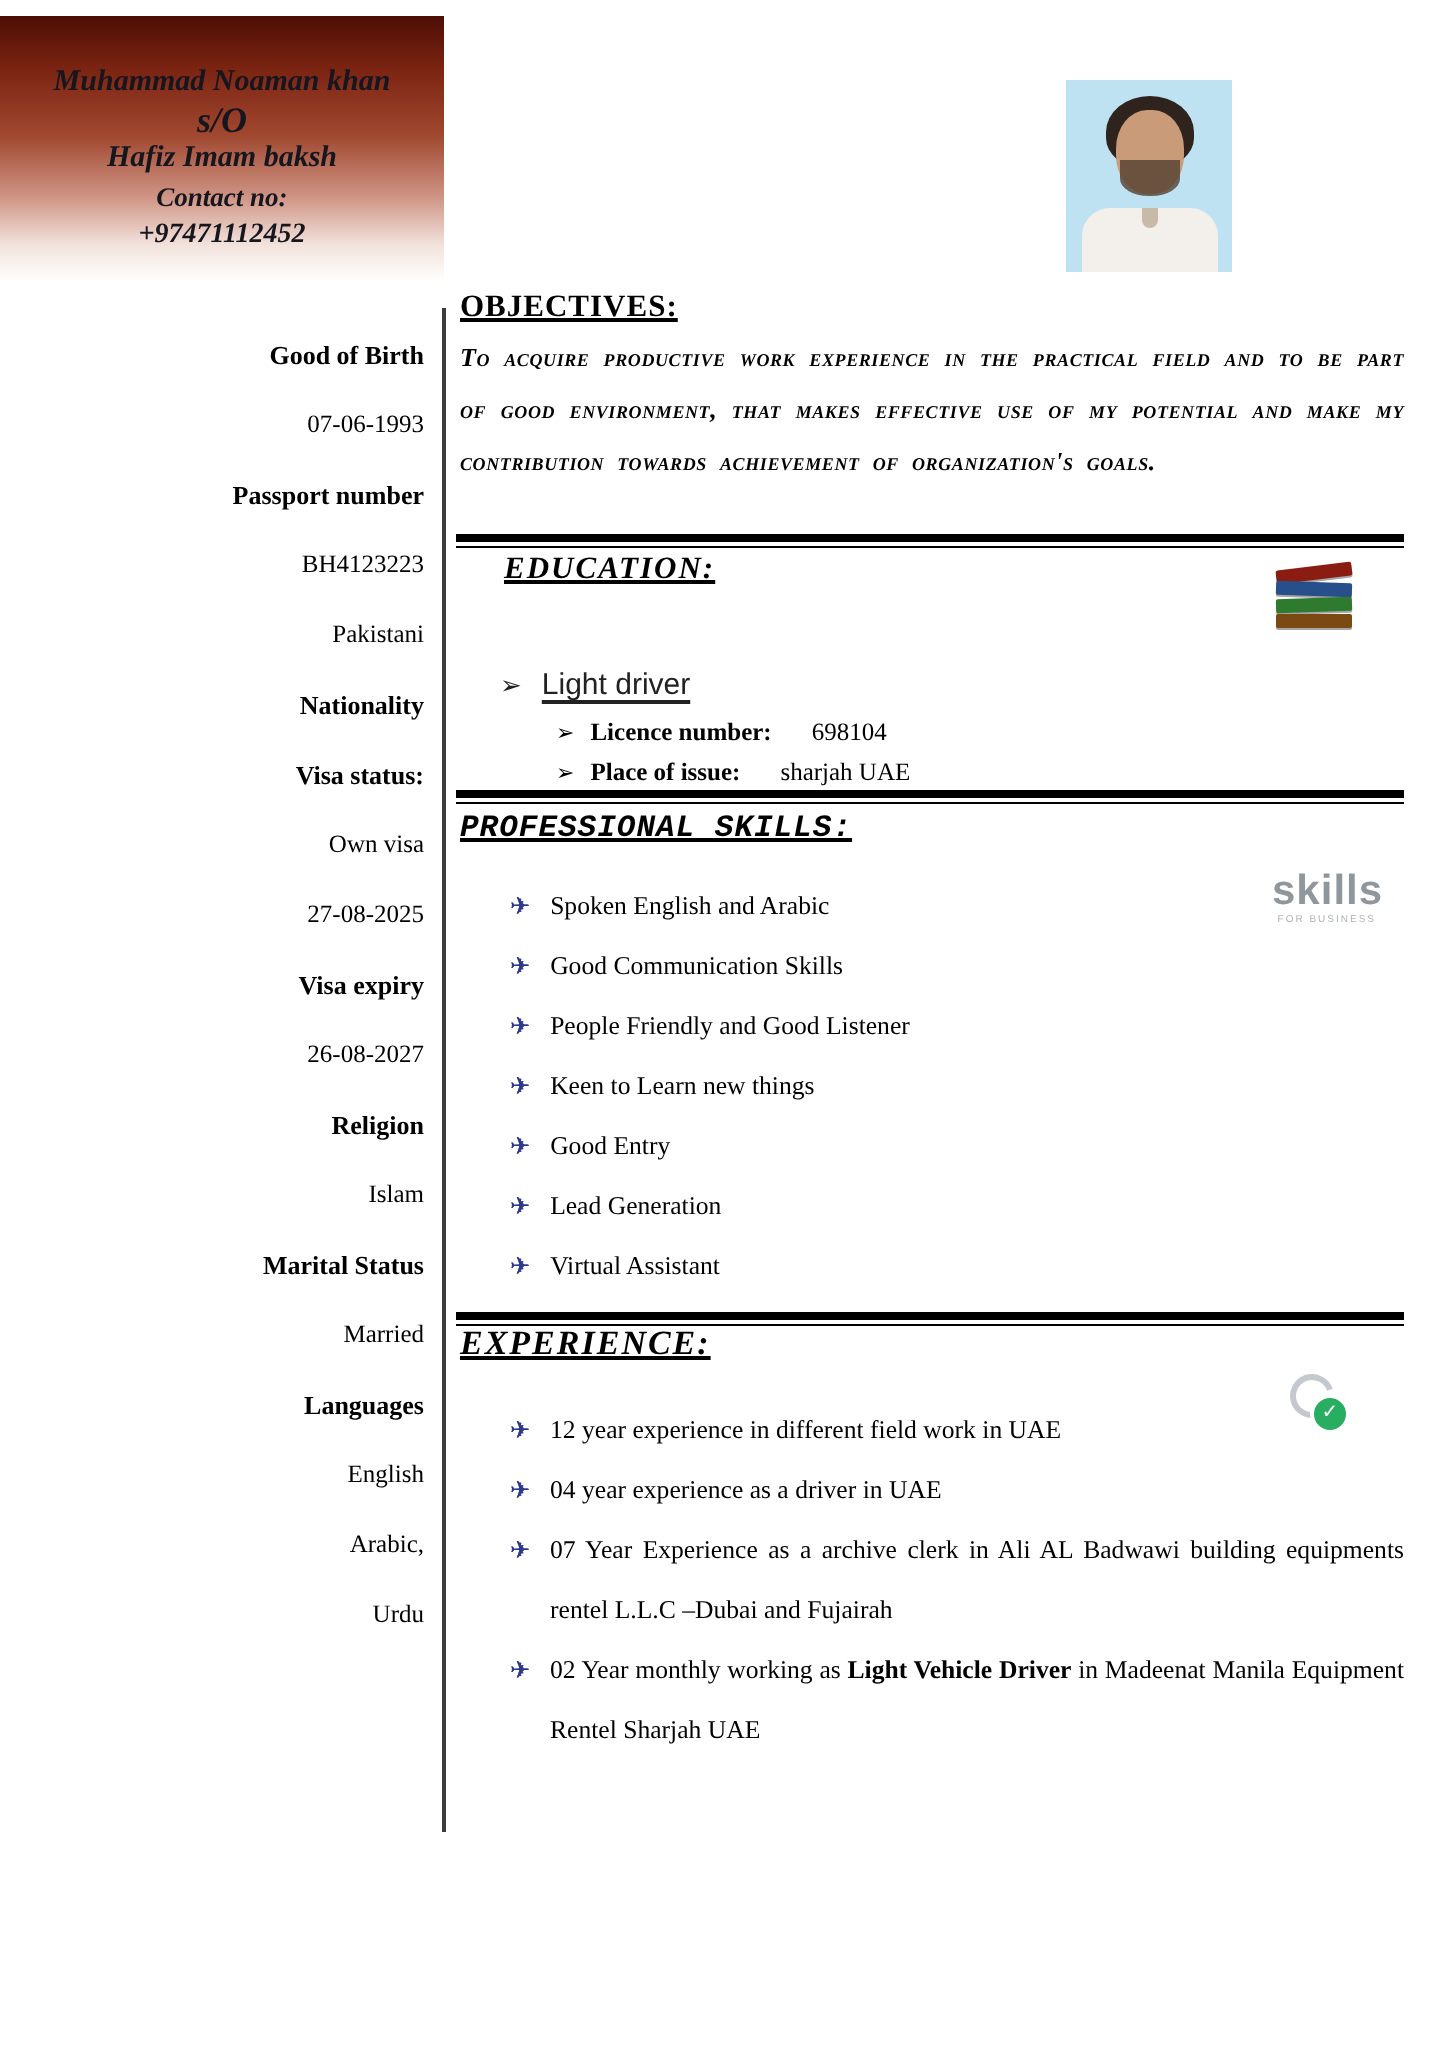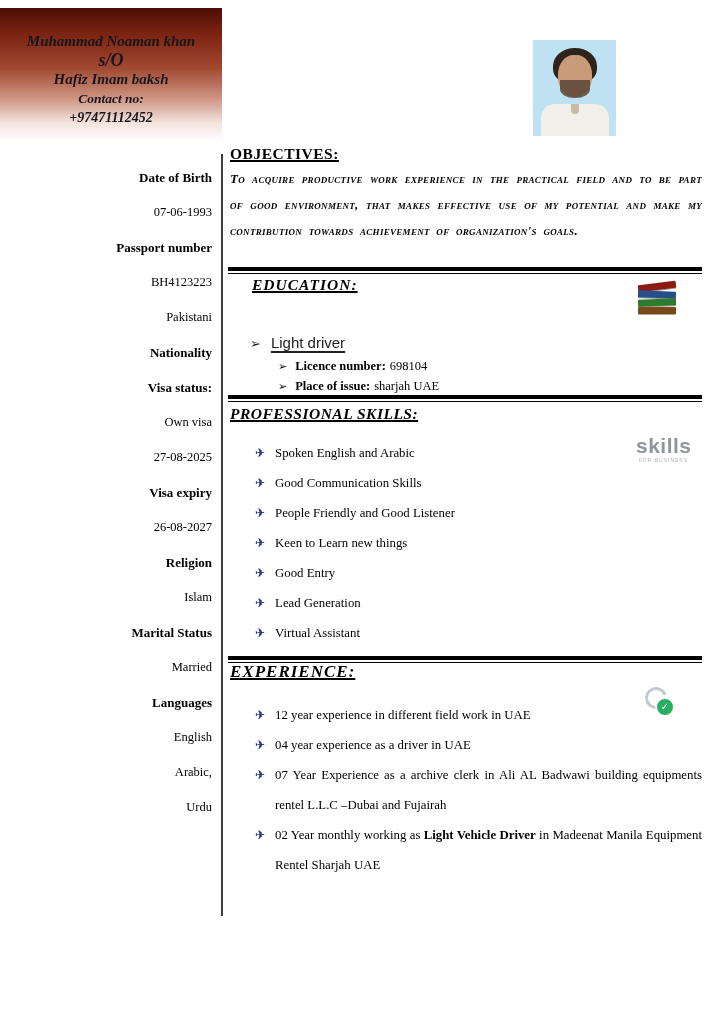--- a/index.html
+++ b/index.html
@@ -57,27 +57,27 @@
   .bk3 {top:16px; background:#2e7a2e; transform:rotate(-2deg);}
   .bk4 {top:24px; background:#7a4a12;}
   .edu-item {position:absolute; font-family:"Liberation Sans", sans-serif; font-size:15px; color:#222;}
   .edu-item .arrow {font-family:"DejaVu Sans", sans-serif; font-size:13px; margin-right:10px;}
   .edu-item .u {text-decoration:underline; text-decoration-thickness:1.5px; text-underline-offset:3px;}
   .edu-item sup {font-size:10px;}
   .edu-i1 {left:250px; top:301px;}
   .edu-i2 {left:250px; top:334px;}
   .edu-detail {position:absolute; left:278px; font-size:12.5px;}
   .edu-detail .arrow {font-family:"DejaVu Sans", sans-serif; font-size:11px; margin-right:8px; font-weight:bold;}
-  .edu-detail b {margin-right:4px;}
+  .edu-detail b {margin-right:20px;}
   .edu-d1 {top:359px;}
   .edu-d2 {top:379px;}
 
   
   .skills-title {position:absolute; left:230px; top:405px; font-size:15.5px; font-weight:bold; font-style:italic;
-      text-decoration:underline; text-decoration-thickness:1.5px; letter-spacing:.5px;}
+      text-decoration:underline; text-decoration-thickness:1.5px; letter-spacing:.5px;font-family:Liberation Mono, monospace;}
   .skills-logo {position:absolute; left:636px; top:435px; width:52px; text-align:right;
       font-family:Liberation Sans, sans-serif; color:#8f969c;}
   .skills-logo .t {font-size:21px; font-weight:bold; line-height:21px; letter-spacing:.5px;}
   .skills-logo .s {font-size:5px; letter-spacing:1px; color:#aeb4b9; margin-top:1px;}
   .skills-list {position:absolute; left:255px; top:438px; font-size:12.8px;}
   .skill-row {height:30px; display:flex; align-items:center;}
   .plane {font-family:"DejaVu Sans", sans-serif; color:#2b3a8c; font-size:12px; margin-right:10px;
           text-shadow:0 0 0 #2b3a8c;}
 
   
@@ -116,21 +116,21 @@
     <i class="ph-hair"></i>
     <i class="ph-face"></i>
     <i class="ph-beard"></i>
     <i class="ph-shirt"></i>
     <i class="ph-collar"></i>
   </div>
 
   <div class="sidebar">
 
       <div class="side-row">
-        <span class="bold">Date of Birth</span>
+        <span class="bold">Good of Birth</span>
       </div>
 
       <div class="side-row">
         <span>07-06-1993</span>
       </div>
 
       <div class="side-row">
         <span class="bold">Passport number</span>
       </div>
 

